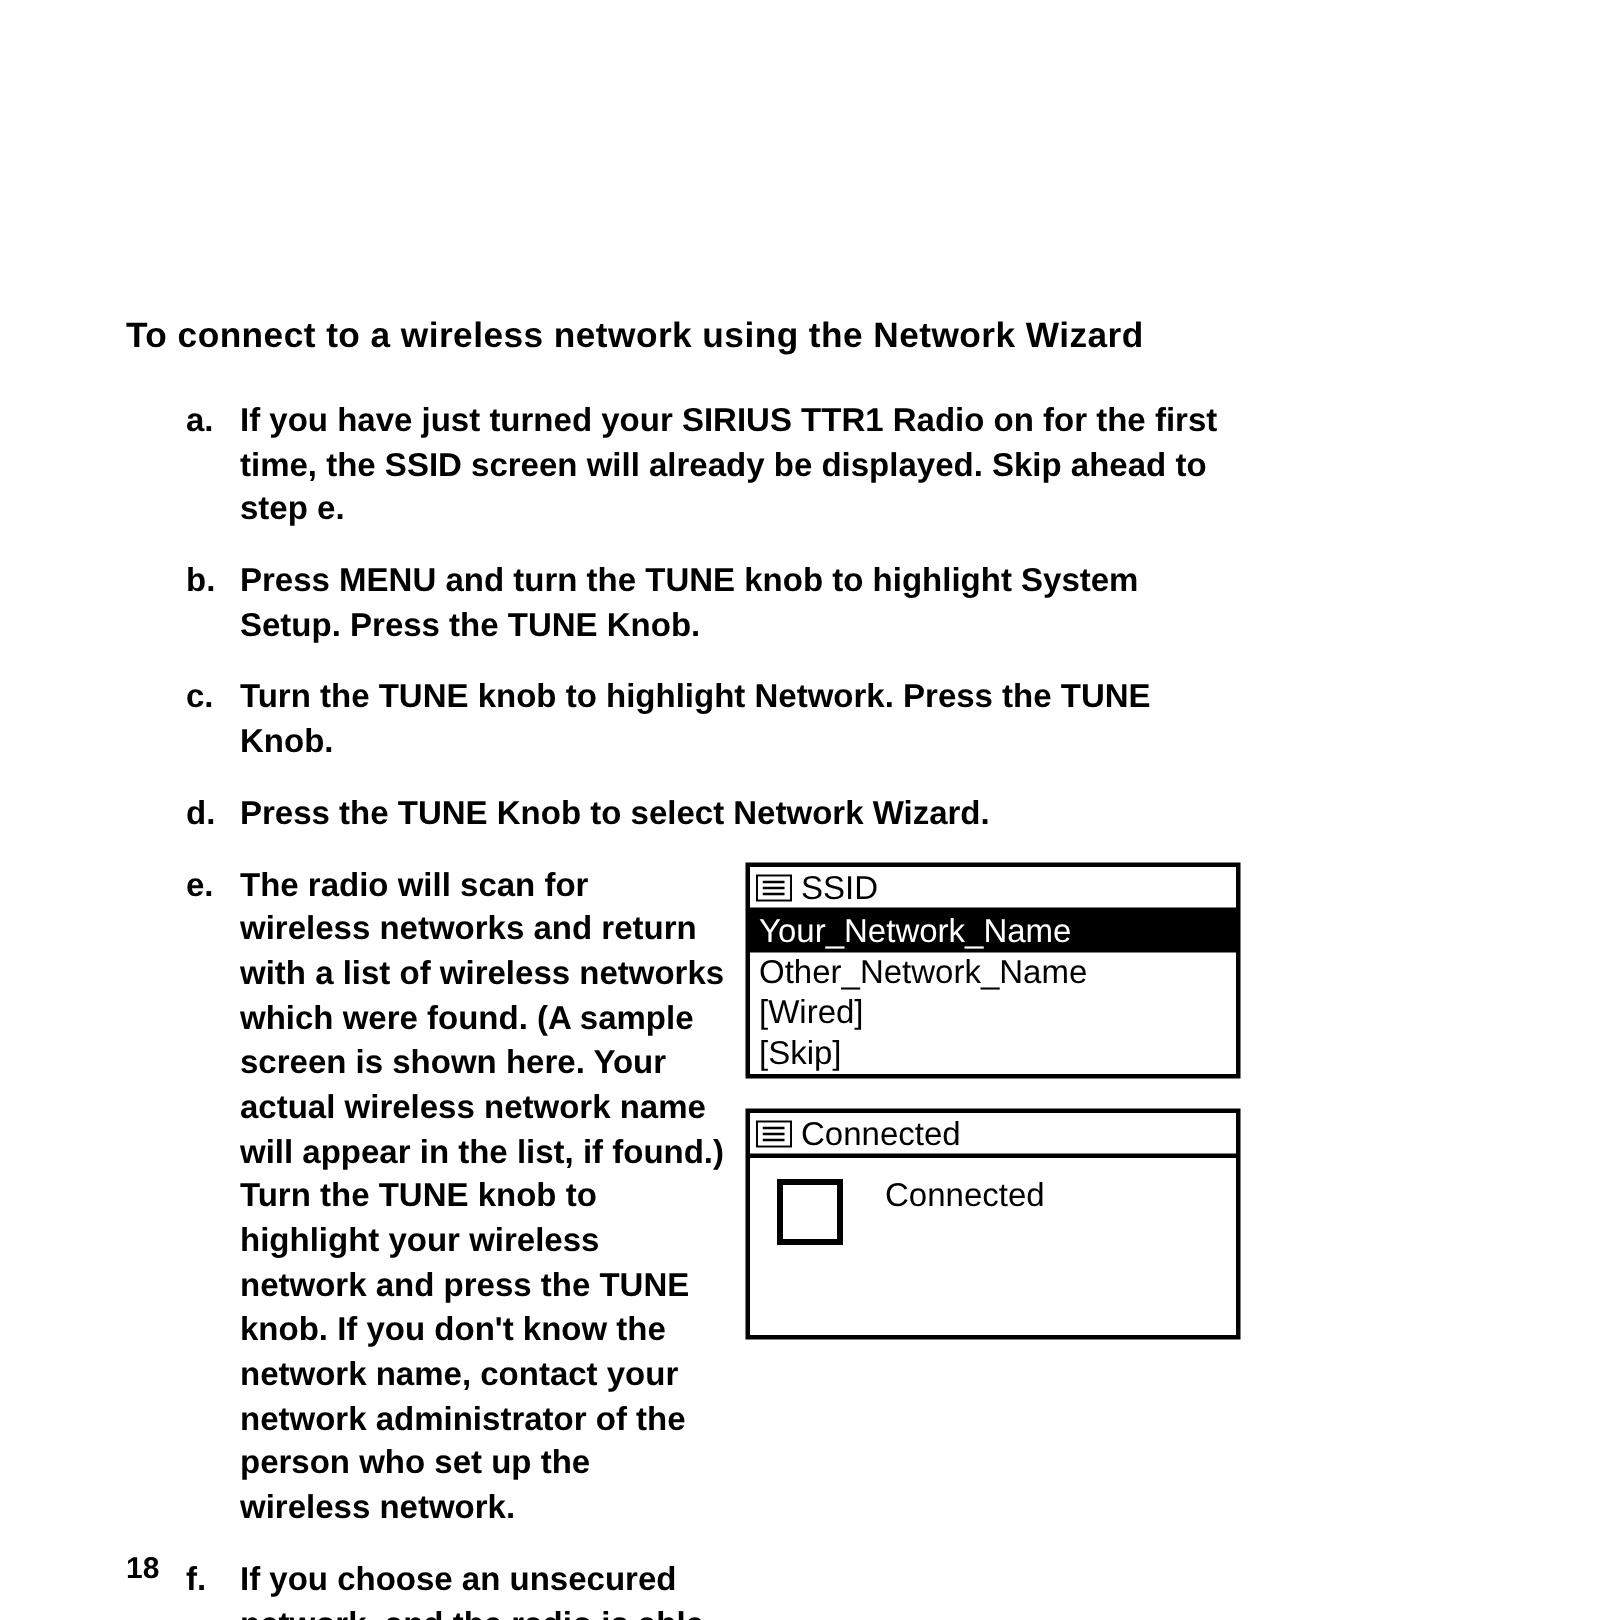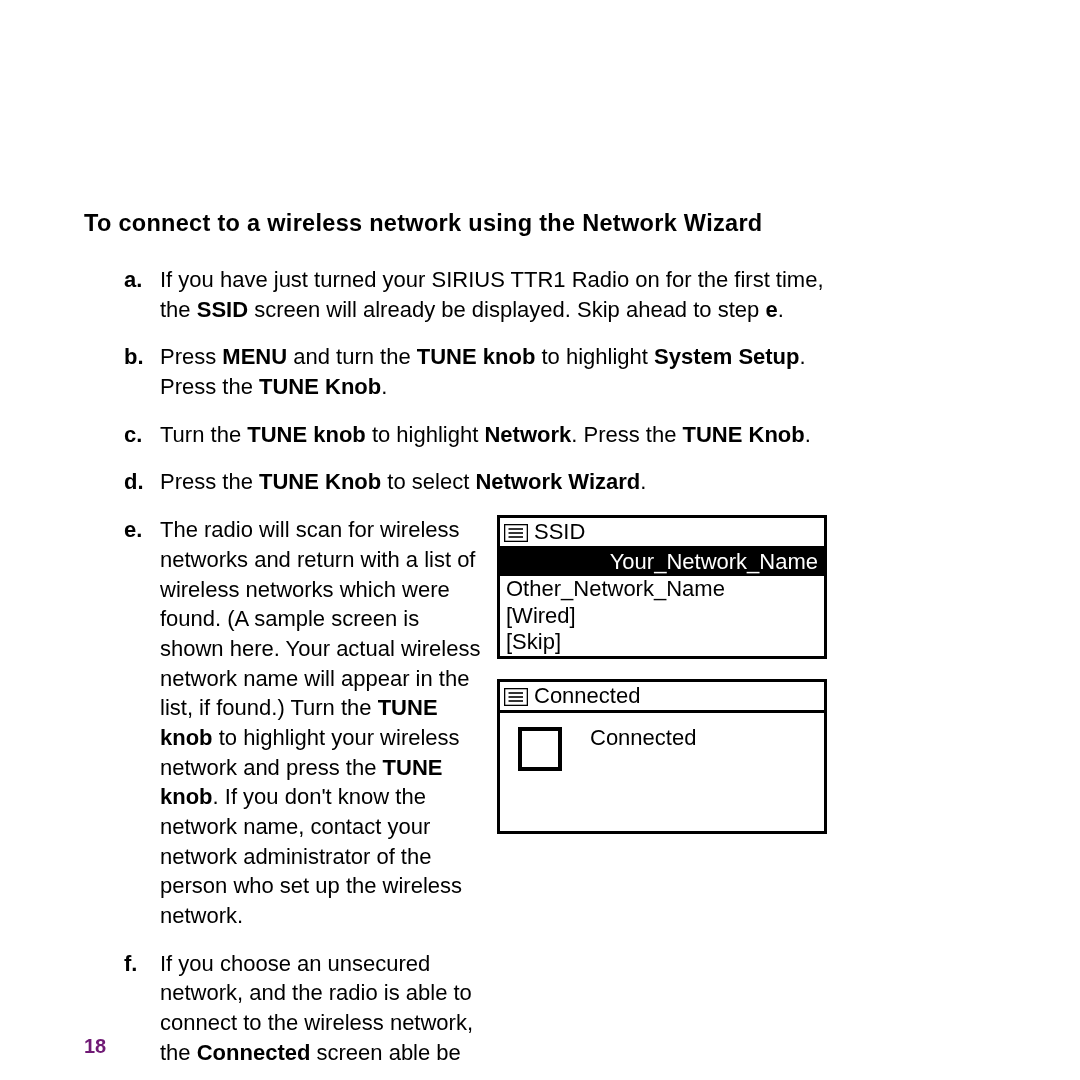--- a/index.html
+++ b/index.html
@@ -39,20 +39,21 @@
     font-size: 22px;
     line-height: 1.35;
   }
   .step > .marker {
     font-weight: bold;
     width: 36px;
     flex: 0 0 36px;
   }
   .step > .body {
     flex: 1 1 auto;
+    font-weight: bold;
   }
   .lower {
     display: flex;
     align-items: flex-start;
   }
   .lower .textcol {
     flex: 1 1 auto;
     margin-right: 12px;
   }
   .lower .figcol {
@@ -79,39 +80,38 @@
   }
   .screen .list {
     padding: 0;
   }
   .screen .row {
     padding: 0 6px;
   }
   .screen .row.sel {
     background: #000;
     color: #fff;
-    text-align: right;
   }
   .connected-body {
     display: flex;
     align-items: flex-start;
     padding: 12px 6px 60px 18px;
   }
   .square {
     width: 36px;
     height: 36px;
     border: 4px solid #000;
     margin-right: 28px;
     margin-top: 2px;
   }
   .pagenum {
     position: absolute;
     left: 84px;
     bottom: 22px;
-    color: #701a75;
+    color: #000000;
     font-weight: bold;
     font-size: 20px;
   }
 </style>
 </head>
 <body>
 
 <div class="page">
 
   <div class="heading">To connect to a wireless network using the Network Wizard</div>

